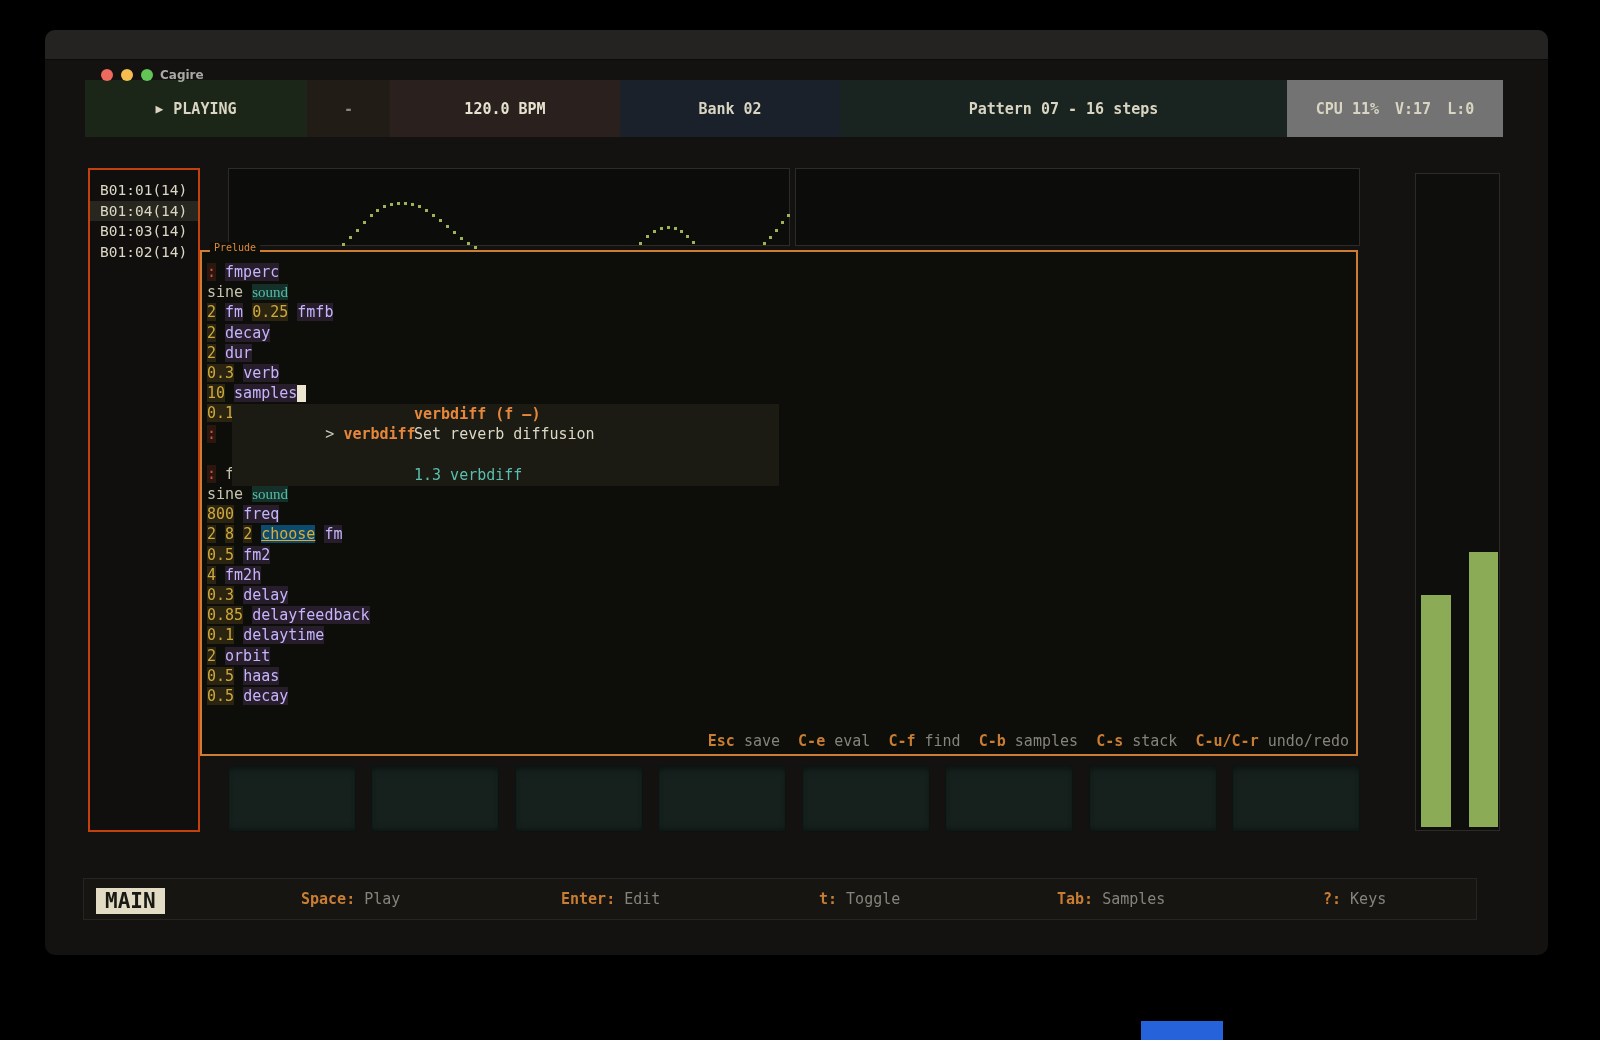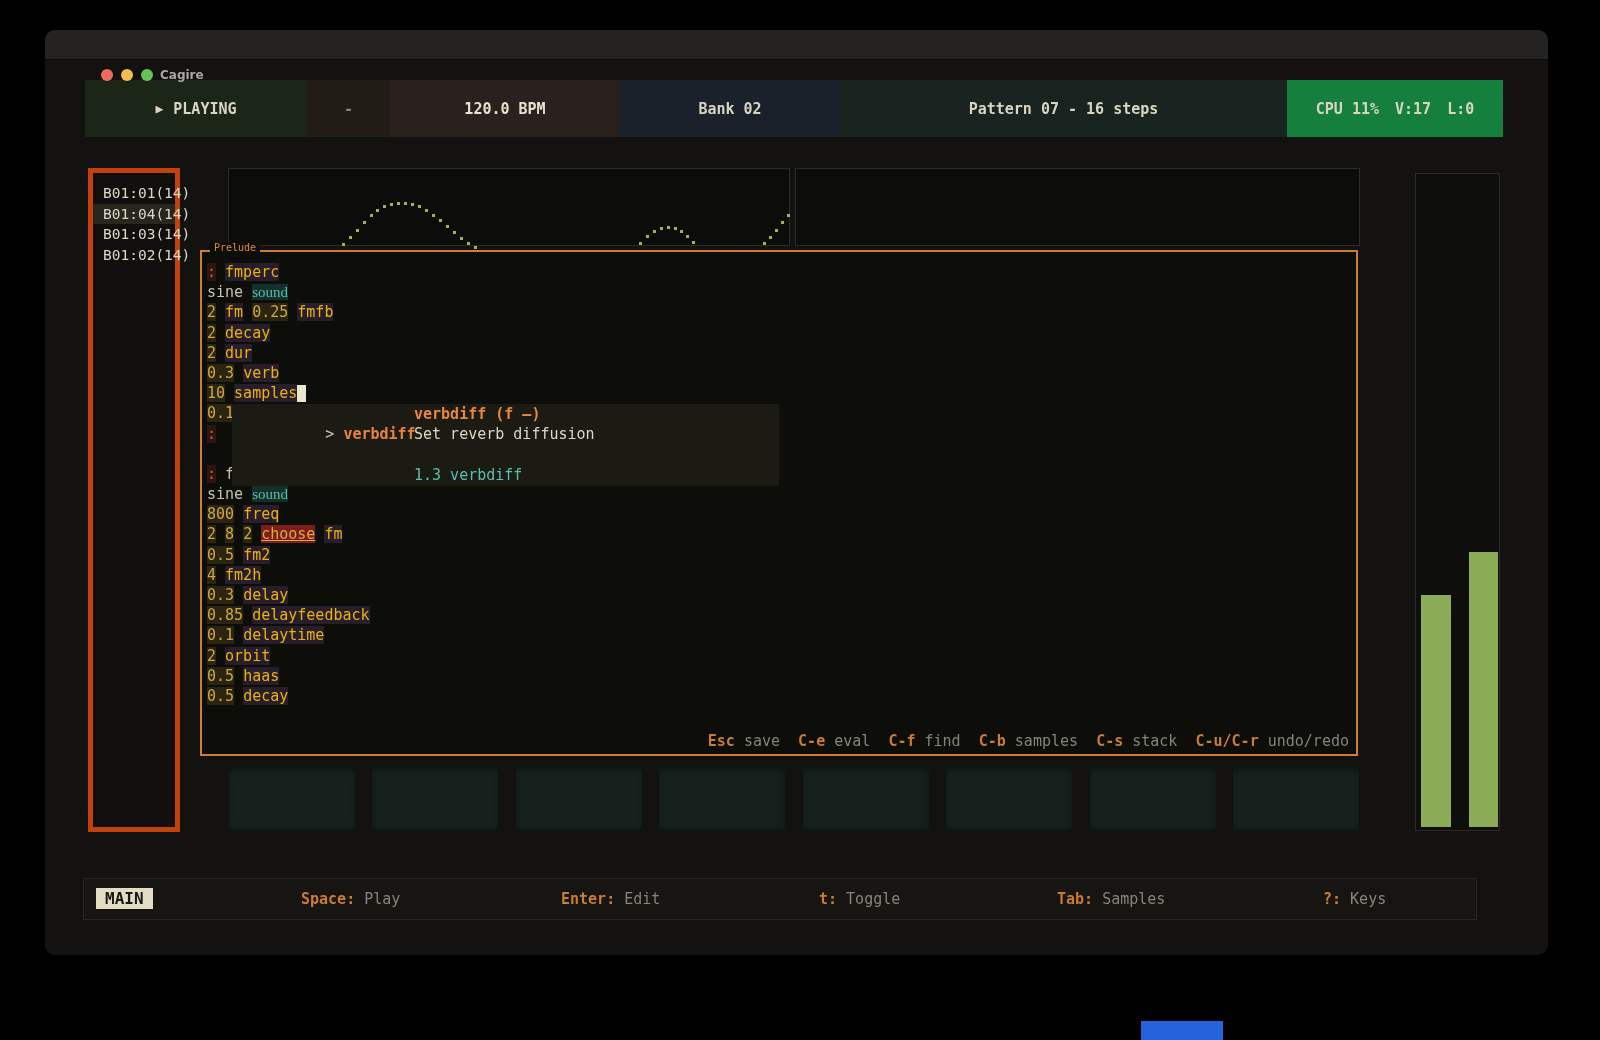--- a/index.html
+++ b/index.html
@@ -20,26 +20,26 @@
   .tl, .win-title { z-index:3; }
 
   
   .seg { position:absolute; top:50px; height:57px; display:flex; align-items:center; justify-content:center;
          font-size:15px; font-weight:bold; color:#d9d5c2; letter-spacing:0; }
   .seg-playing { left:40px; width:222px; background:#1b2618; }
   .seg-dash    { left:262px; width:83px; background:#221c17; color:#8b857a; }
   .seg-bpm     { left:345px; width:230px; background:#2a211e; color:#e6e2d0; }
   .seg-bank    { left:575px; width:220px; background:#1a212b; }
   .seg-pattern { left:795px; width:447px; background:#19231f; }
-  .seg-cpu     { left:1242px; width:216px; background:#15803d; gap:16px; }
+  .seg-cpu     { left:1242px; width:216px; background:#737373; gap:16px; }
   .play-icon { margin-right:10px; font-size:13px; }
 
   
-  .sidebar { position:absolute; left:43px; top:138px; width:92px; height:664px;
-             background:#100f0d; border:5px solid #c2410c; }
+  .sidebar { position:absolute; left:43px; top:138px; width:112px; height:664px;
+             background:#100f0d; border:2px solid #c2410c; }
   .side-item { height:20.5px; line-height:20.5px; padding-left:10px; font-size:14.5px; color:#dcd8c6;
                white-space:nowrap; }
   .side-item.active { background:#28271f; }
   .sidebar .list { padding-top:10px; }
 
   .scope1 { position:absolute; left:183px; top:138px; width:562px; height:78px;
             background:#0c0c0a; border:1px solid #2c2b27; }
   .scope2 { position:absolute; left:750px; top:138px; width:565px; height:78px;
             background:#0c0c0a; border:1px solid #2c2b27; }
   .dot { position:absolute; width:3px; height:3px; background:#9cb458; }
@@ -52,25 +52,25 @@
 
   
   .editor { position:absolute; left:155px; top:220px; width:1158px; height:506px;
             background:#0d0d0a; border:2px solid #cd7e34; z-index:6; }
   .editor-title { position:absolute; left:8px; top:-10px; background:#0d0d0a; padding:0 4px;
                   color:#dc8a3c; font-size:10px; }
   .code { position:absolute; left:0; top:10px; width:100%; padding-left:5px; }
   .code-line { height:20.2px; line-height:20.2px; font-size:15px; white-space:pre; color:#c6c4ae; }
   .tk-plain { color:#c6c4ae; }
   .tk-red   { color:#d9503c; background:#2c1710; }
-  .tk-word  { color:#eab308; background:#281d2b; }
+  .tk-word  { color:#c4b5fd; background:#281d2b; }
   .tk-num   { color:#cfa93d; background:#2b2410; }
   .tk-fn    { color:#55bca8; background:#153029;font-family:Liberation Serif, serif; }
   .tk-kw    { color:#d9ab3a; background:#3a3011; }
-  .tk-kwu   { color:#d9ab3a; background:#7f1d1d; text-decoration:underline; }
+  .tk-kwu   { color:#d9ab3a; background:#0c4a6e; text-decoration:underline; }
   .tk-cursor{ display:inline-block; width:9px; height:17px; background:#ece5cf; vertical-align:middle; }
 
   .popup { position:absolute; left:30px; top:152px; width:547px; height:82px; background:#1b1b14;
            z-index:8; font-size:15px; }
   .popup-row { position:relative; height:20.2px; line-height:20.2px; white-space:pre; }
   .popup-sel-mark { color:#c9c6b2; padding-left:3px; }
   .popup-sel { color:#e6873b; font-weight:bold; }
   .popup-right { position:absolute; left:182px; top:0; }
   .popup-sig  { color:#e6873b; font-weight:bold; }
   .popup-desc { color:#dcd8c6; }
@@ -83,21 +83,21 @@
   
   .boxrow { position:absolute; left:183px; top:735px; width:1132px; height:67px;
             display:flex; justify-content:space-between; }
   .pbox { width:128px; height:67px; background:#16211e; border:1px solid #0c1311;
           box-shadow:inset 0 7px 9px -5px rgba(0,0,0,.55), inset 0 -5px 7px -4px rgba(0,0,0,.45); }
 
   
   .statusbar { position:absolute; left:38px; top:848px; width:1394px; height:42px;
                background:#161512; border:1px solid #262521; }
   .mode-badge { position:absolute; left:12px; top:9px; background:#e3dcc4; color:#191913;
-                font-size:16px; font-weight:bold; padding:1px 9px; }
+                font-size:21px; font-weight:bold; padding:1px 9px; }
   .sc { position:absolute; top:11px; font-size:15px; white-space:pre; }
   .sc .k { color:#c87d32; font-weight:bold; }
   .sc .l { color:#84847a; }
 
   .dock-frag { position:absolute; left:1141px; top:1021px; width:82px; height:19px; background:#2663da; }
 </style>
 </head>
 <body>
 
 <div class="screen">

